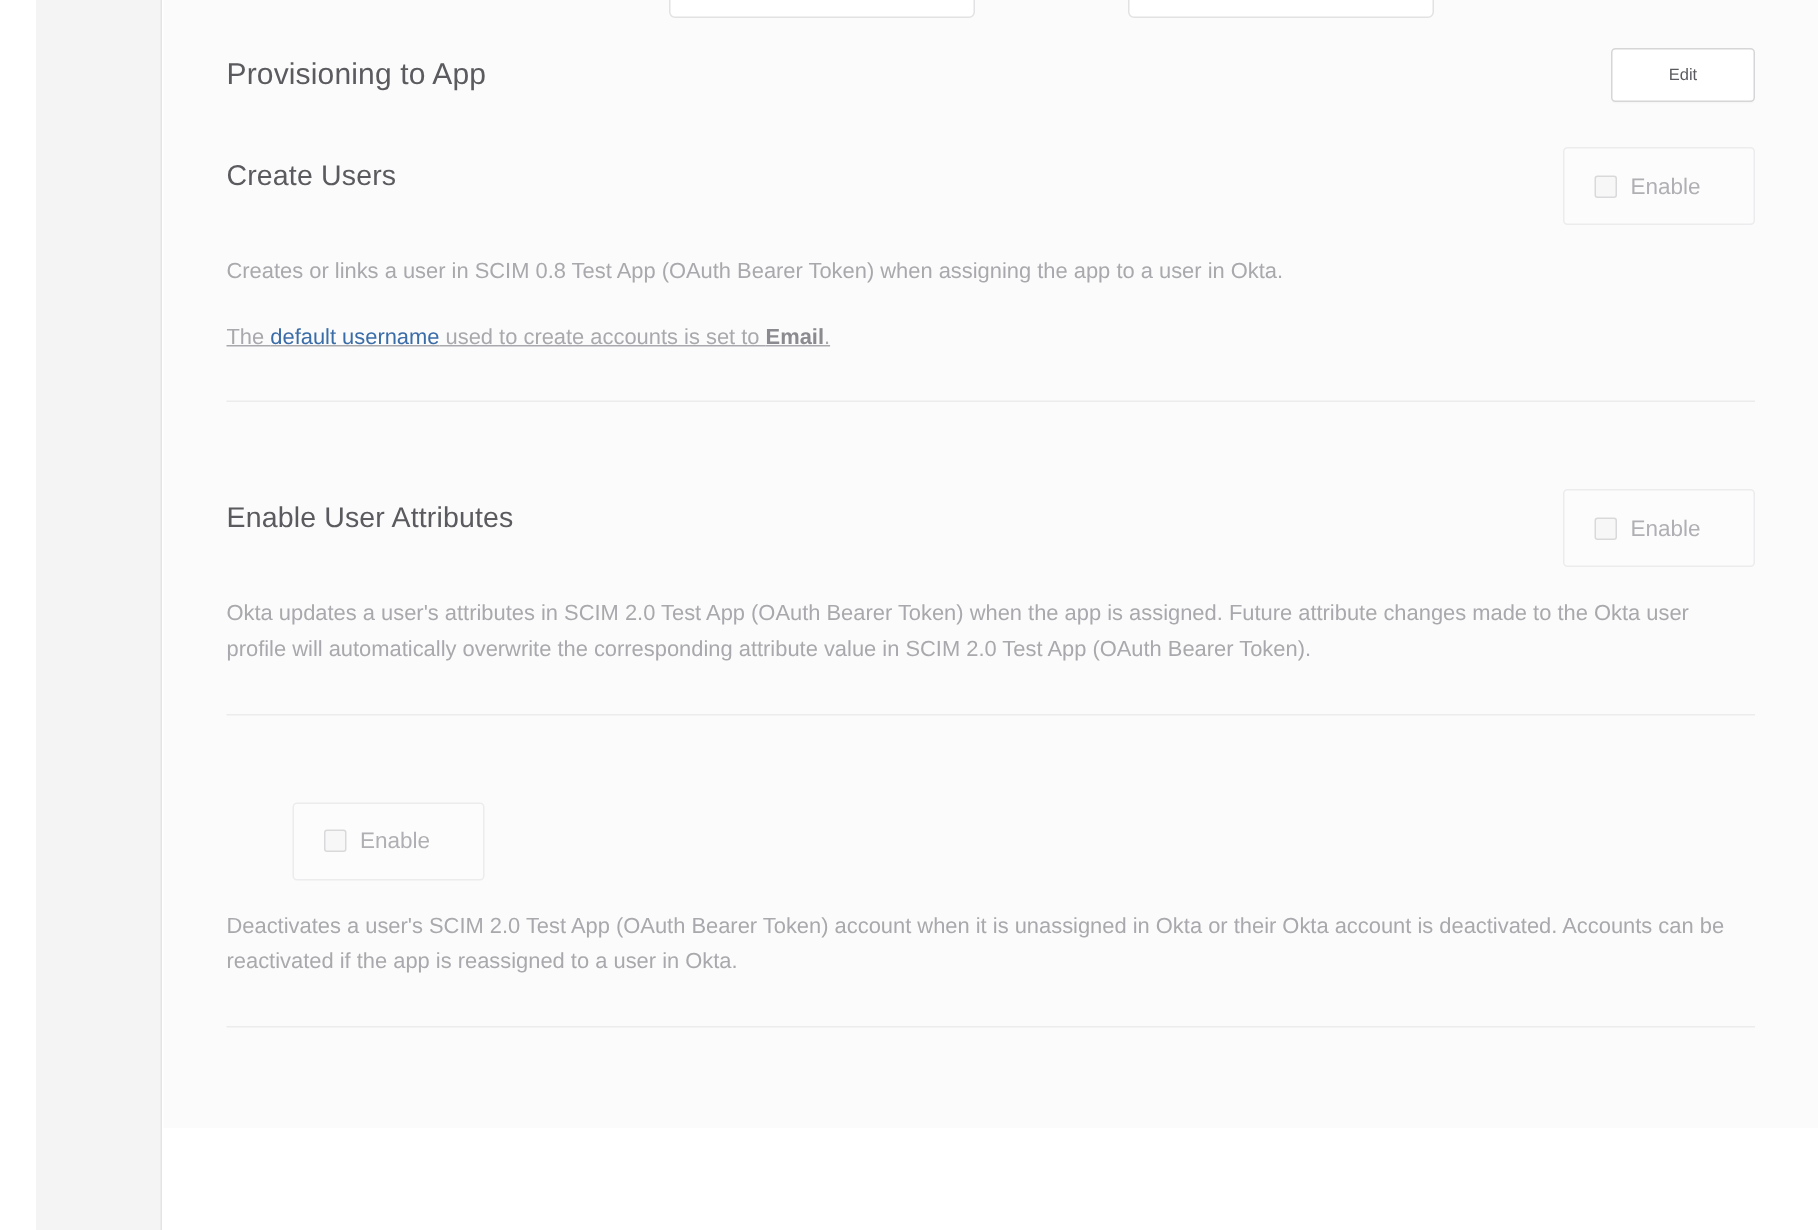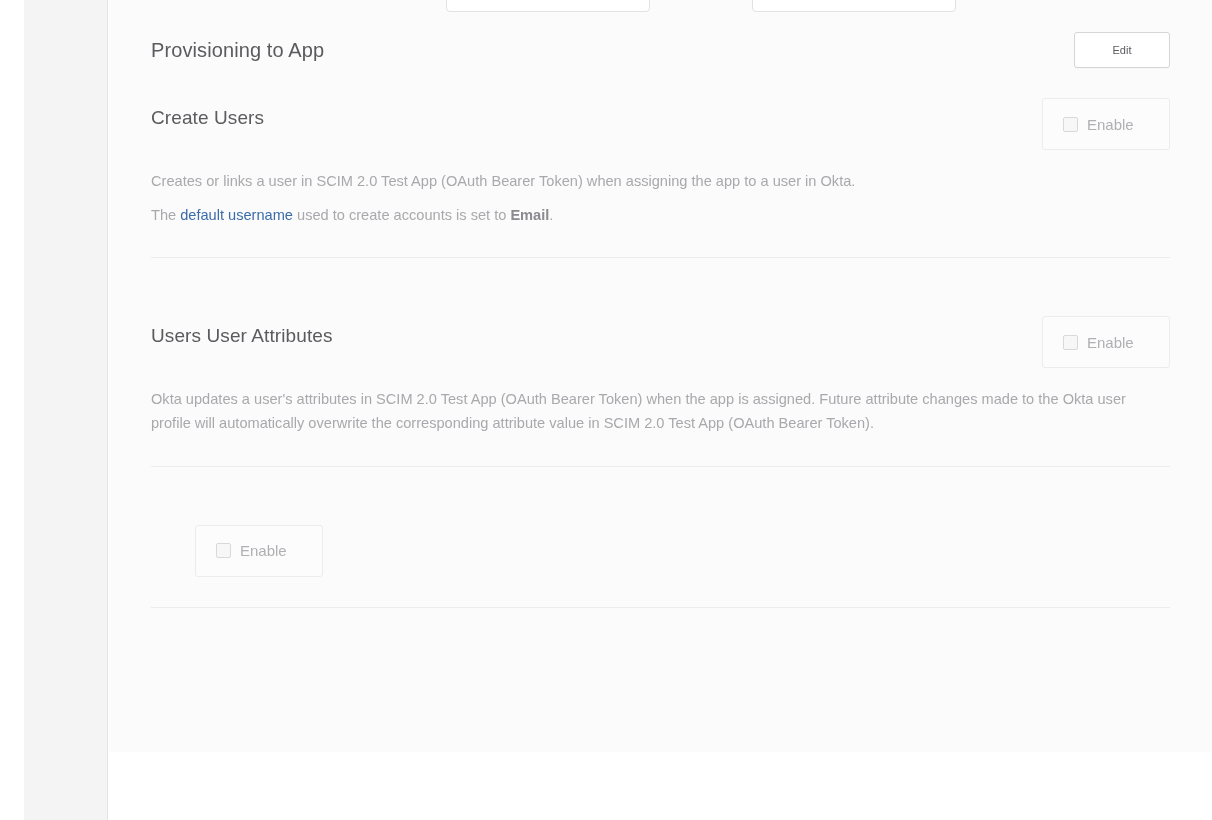--- a/index.html
+++ b/index.html
@@ -143,21 +143,21 @@
     color: #b0b0b4;
   }
   .feature-desc {
     margin-top: 20px;
     font-size: 14.6px;
     line-height: 1.62;
     color: #a9a9ad;
     max-width: 1000px;
   }
   .feature-desc.second {
-    margin-top: 10px;
+    text-decoration: underline;
   }
   .link {
     color: #3a6ca8;
     text-decoration: none;
     cursor: pointer;
   }
   .strong {
     color: #8b8b8f;
     font-weight: bold;
   }
@@ -190,46 +190,47 @@
       </div>
 
       <div class="feature">
         <div class="feature-row">
           <div class="feature-title">Create Users</div>
           <div class="enable-box">
             <span class="checkbox"></span>
             <span class="enable-label">Enable</span>
           </div>
         </div>
-        <div class="feature-desc">Creates or links a user in SCIM 2.0 Test App (OAuth Bearer Token) when assigning the app to a user in Okta.</div>
+        <div class="feature-desc">Creates or links a user in SCIM 0.8 Test App (OAuth Bearer Token) when assigning the app to a user in Okta.</div>
         <div class="feature-desc second"><span>The </span><a class="link">default username</a><span> used to create accounts is set to </span><span class="strong">Email</span><span>.</span></div>
         <div class="divider"></div>
       </div>
 
       <div class="spacer-lg"></div>
 
       <div class="feature">
         <div class="feature-row">
-          <div class="feature-title">Users User Attributes</div>
+          <div class="feature-title">Enable User Attributes</div>
           <div class="enable-box">
             <span class="checkbox"></span>
             <span class="enable-label">Enable</span>
           </div>
         </div>
         <div class="feature-desc">Okta updates a user's attributes in SCIM 2.0 Test App (OAuth Bearer Token) when the app is assigned. Future attribute changes made to the Okta user profile will automatically overwrite the corresponding attribute value in SCIM 2.0 Test App (OAuth Bearer Token).</div>
         <div class="divider"></div>
       </div>
 
       <div class="spacer-lg"></div>
 
       <div class="feature">
         <div class="feature-row">
           <div class="enable-box">
             <span class="checkbox"></span>
             <span class="enable-label">Enable</span>
           </div>
         </div>
+        <div class="feature-desc">Deactivates a user's SCIM 2.0 Test App (OAuth Bearer Token) account when it is unassigned in Okta or their Okta account is deactivated. Accounts can be reactivated if the app is reassigned to a user in Okta.</div>
         <div class="divider"></div>
       </div>
 
     </div>
   </div>
 </div>
 
 </body></html>

